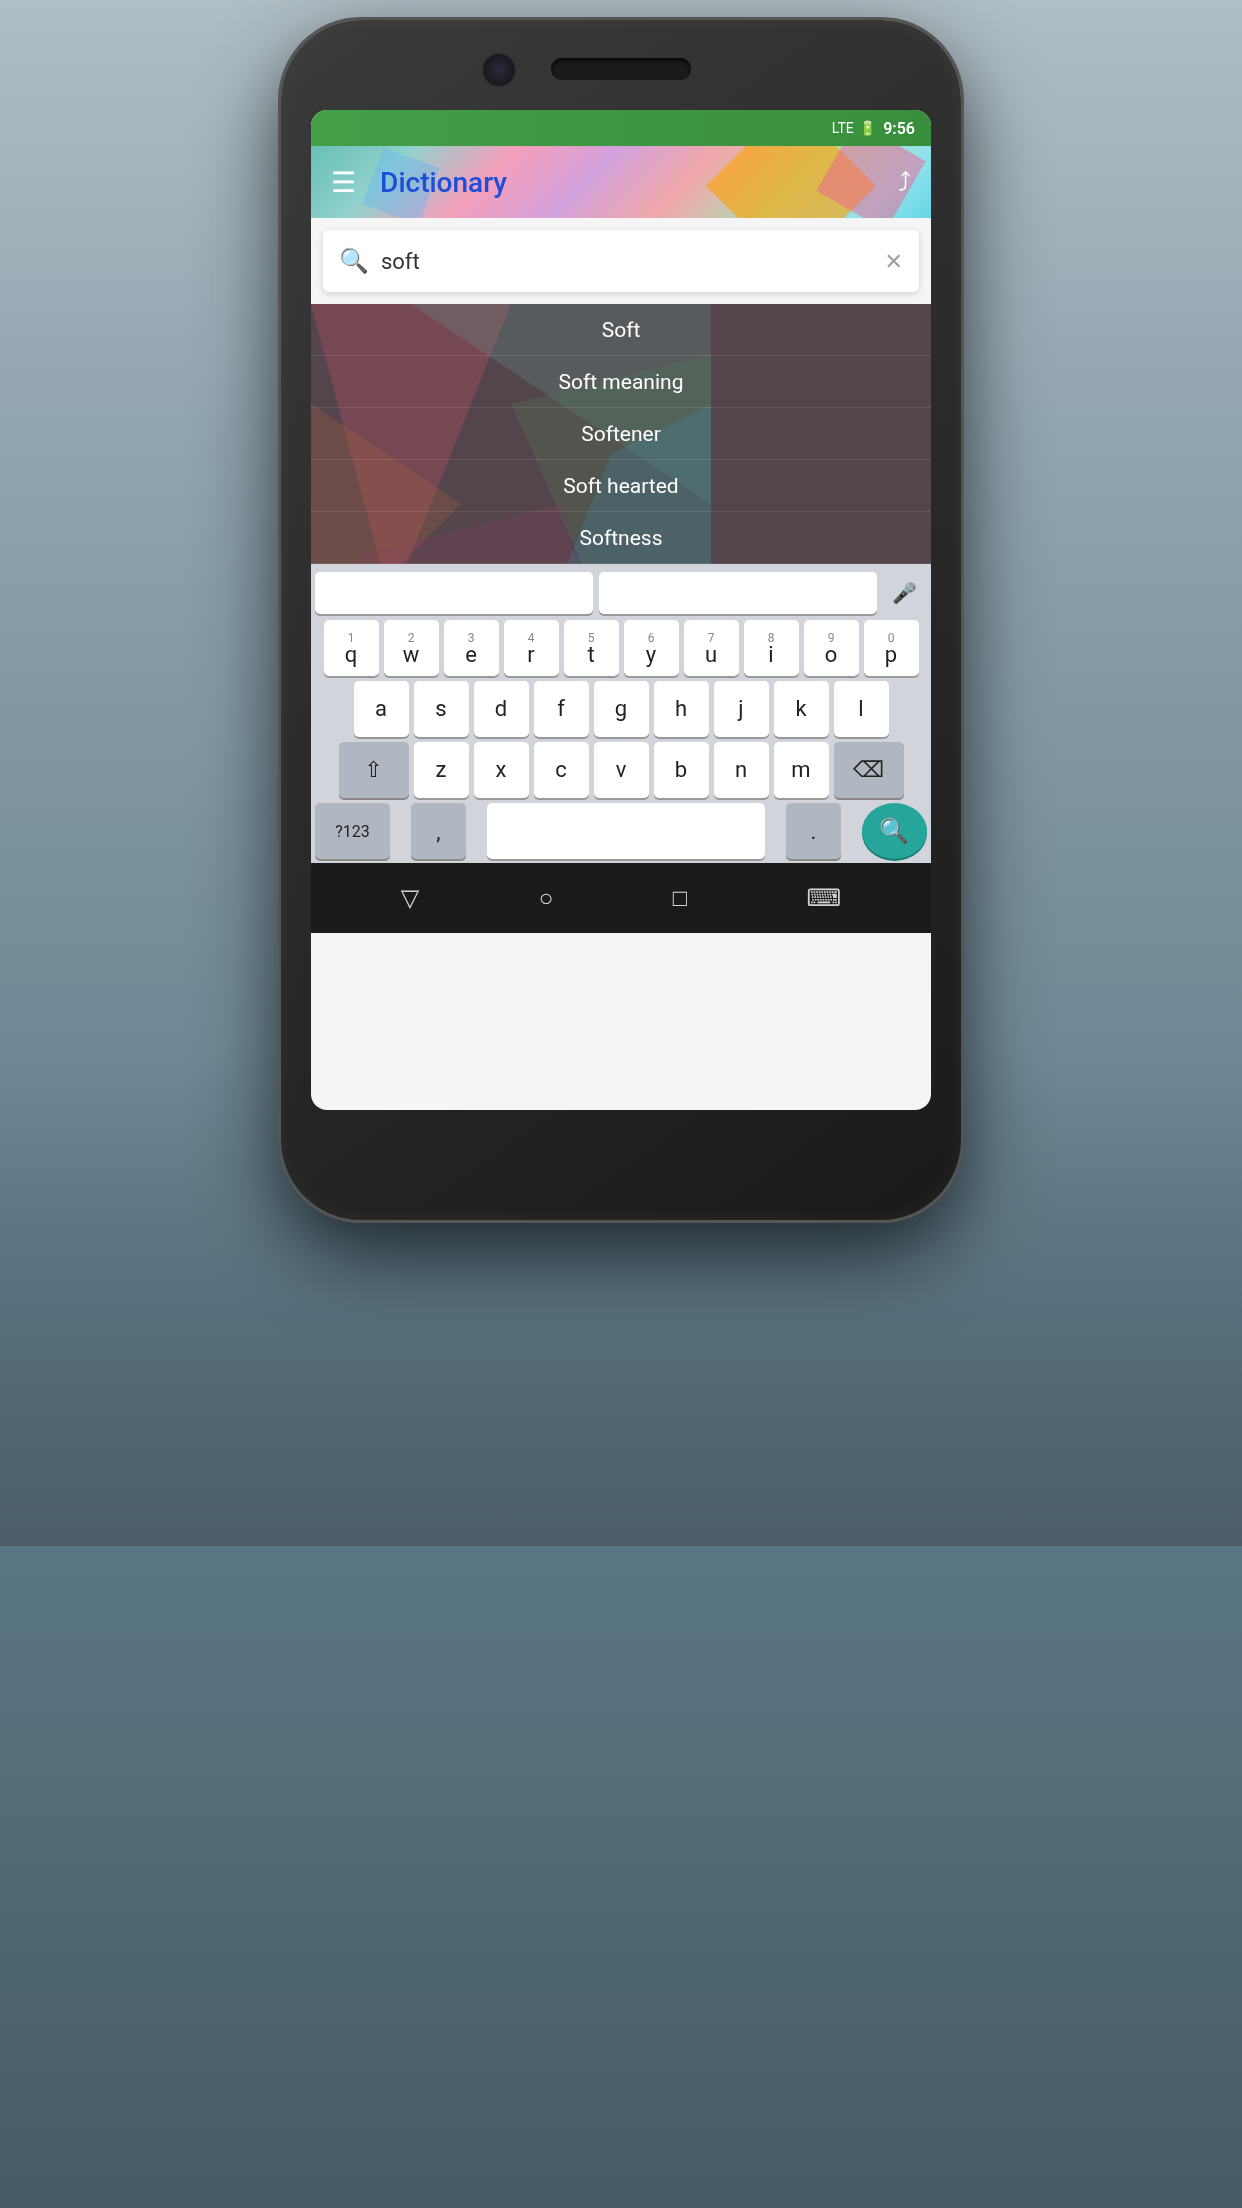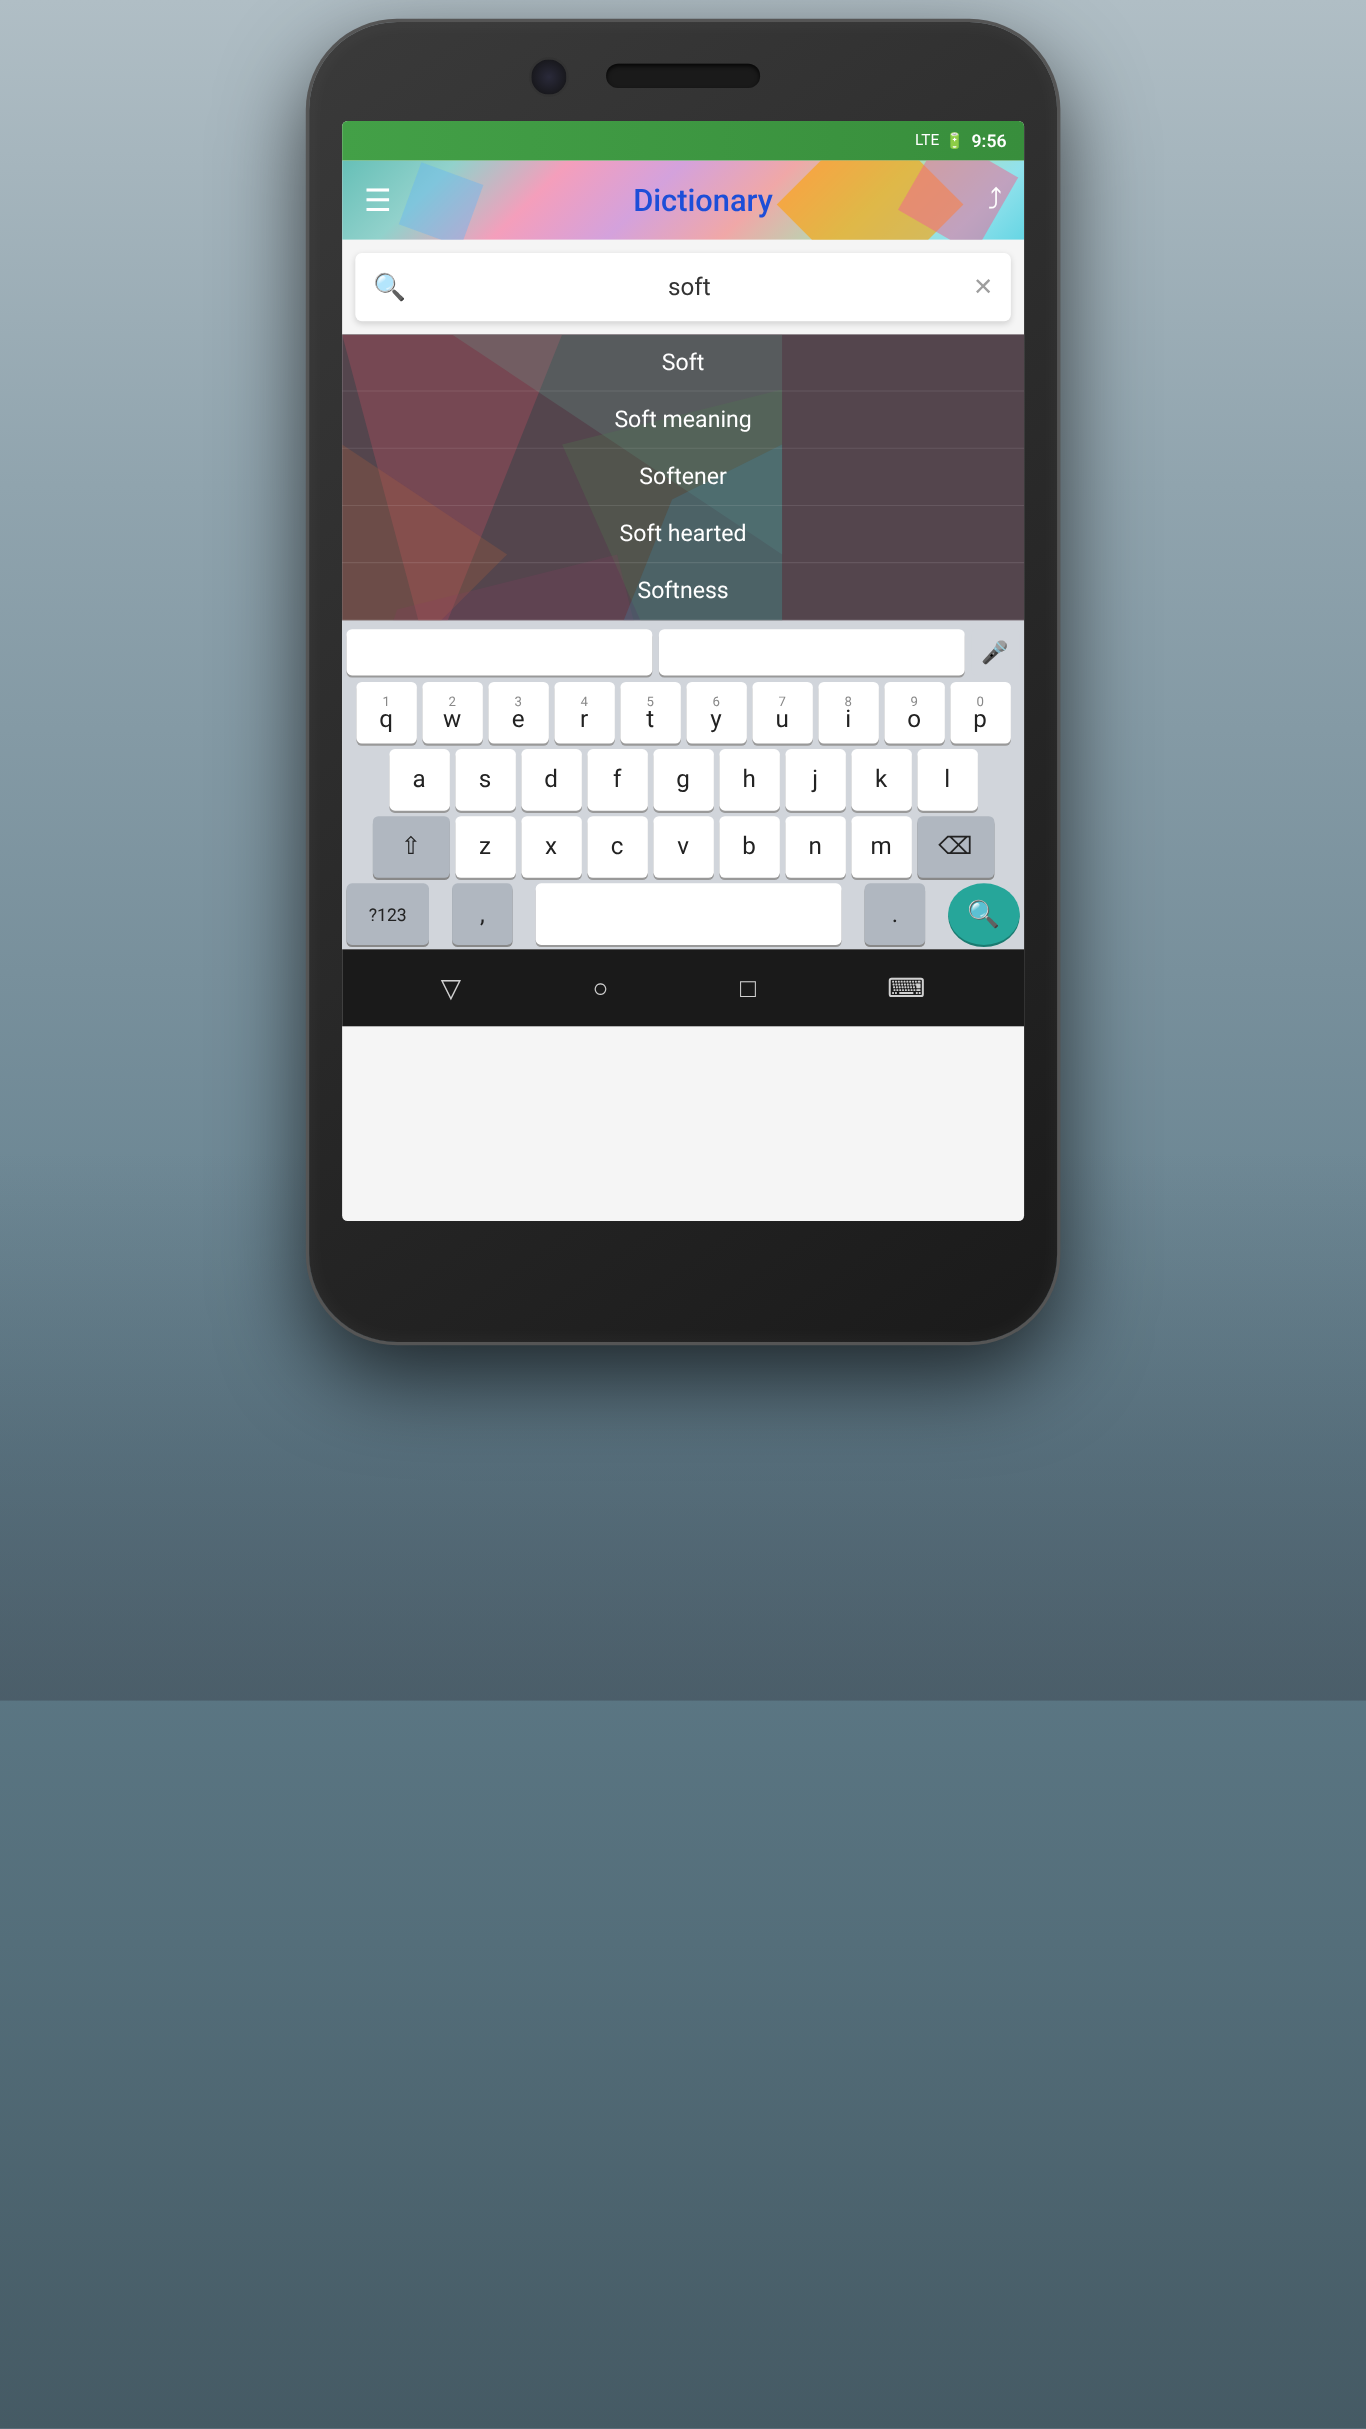--- a/index.html
+++ b/index.html
@@ -117,23 +117,22 @@
       border: 2px solid #333;
     }
 
     .phone-screen {
       position: absolute;
       top: 90px;
       left: 30px;
       right: 30px;
       bottom: 110px;
       background: #f5f5f5;
-      border-radius: 5px;
+      border-radius: 16px;
       overflow: hidden;
-      text-align: center;
     }
 
     
     .status-bar {
       height: 36px;
       background: linear-gradient(90deg, #43a047, #388e3c);
       display: flex;
       align-items: center;
       justify-content: flex-end;
       padding: 0 16px;

